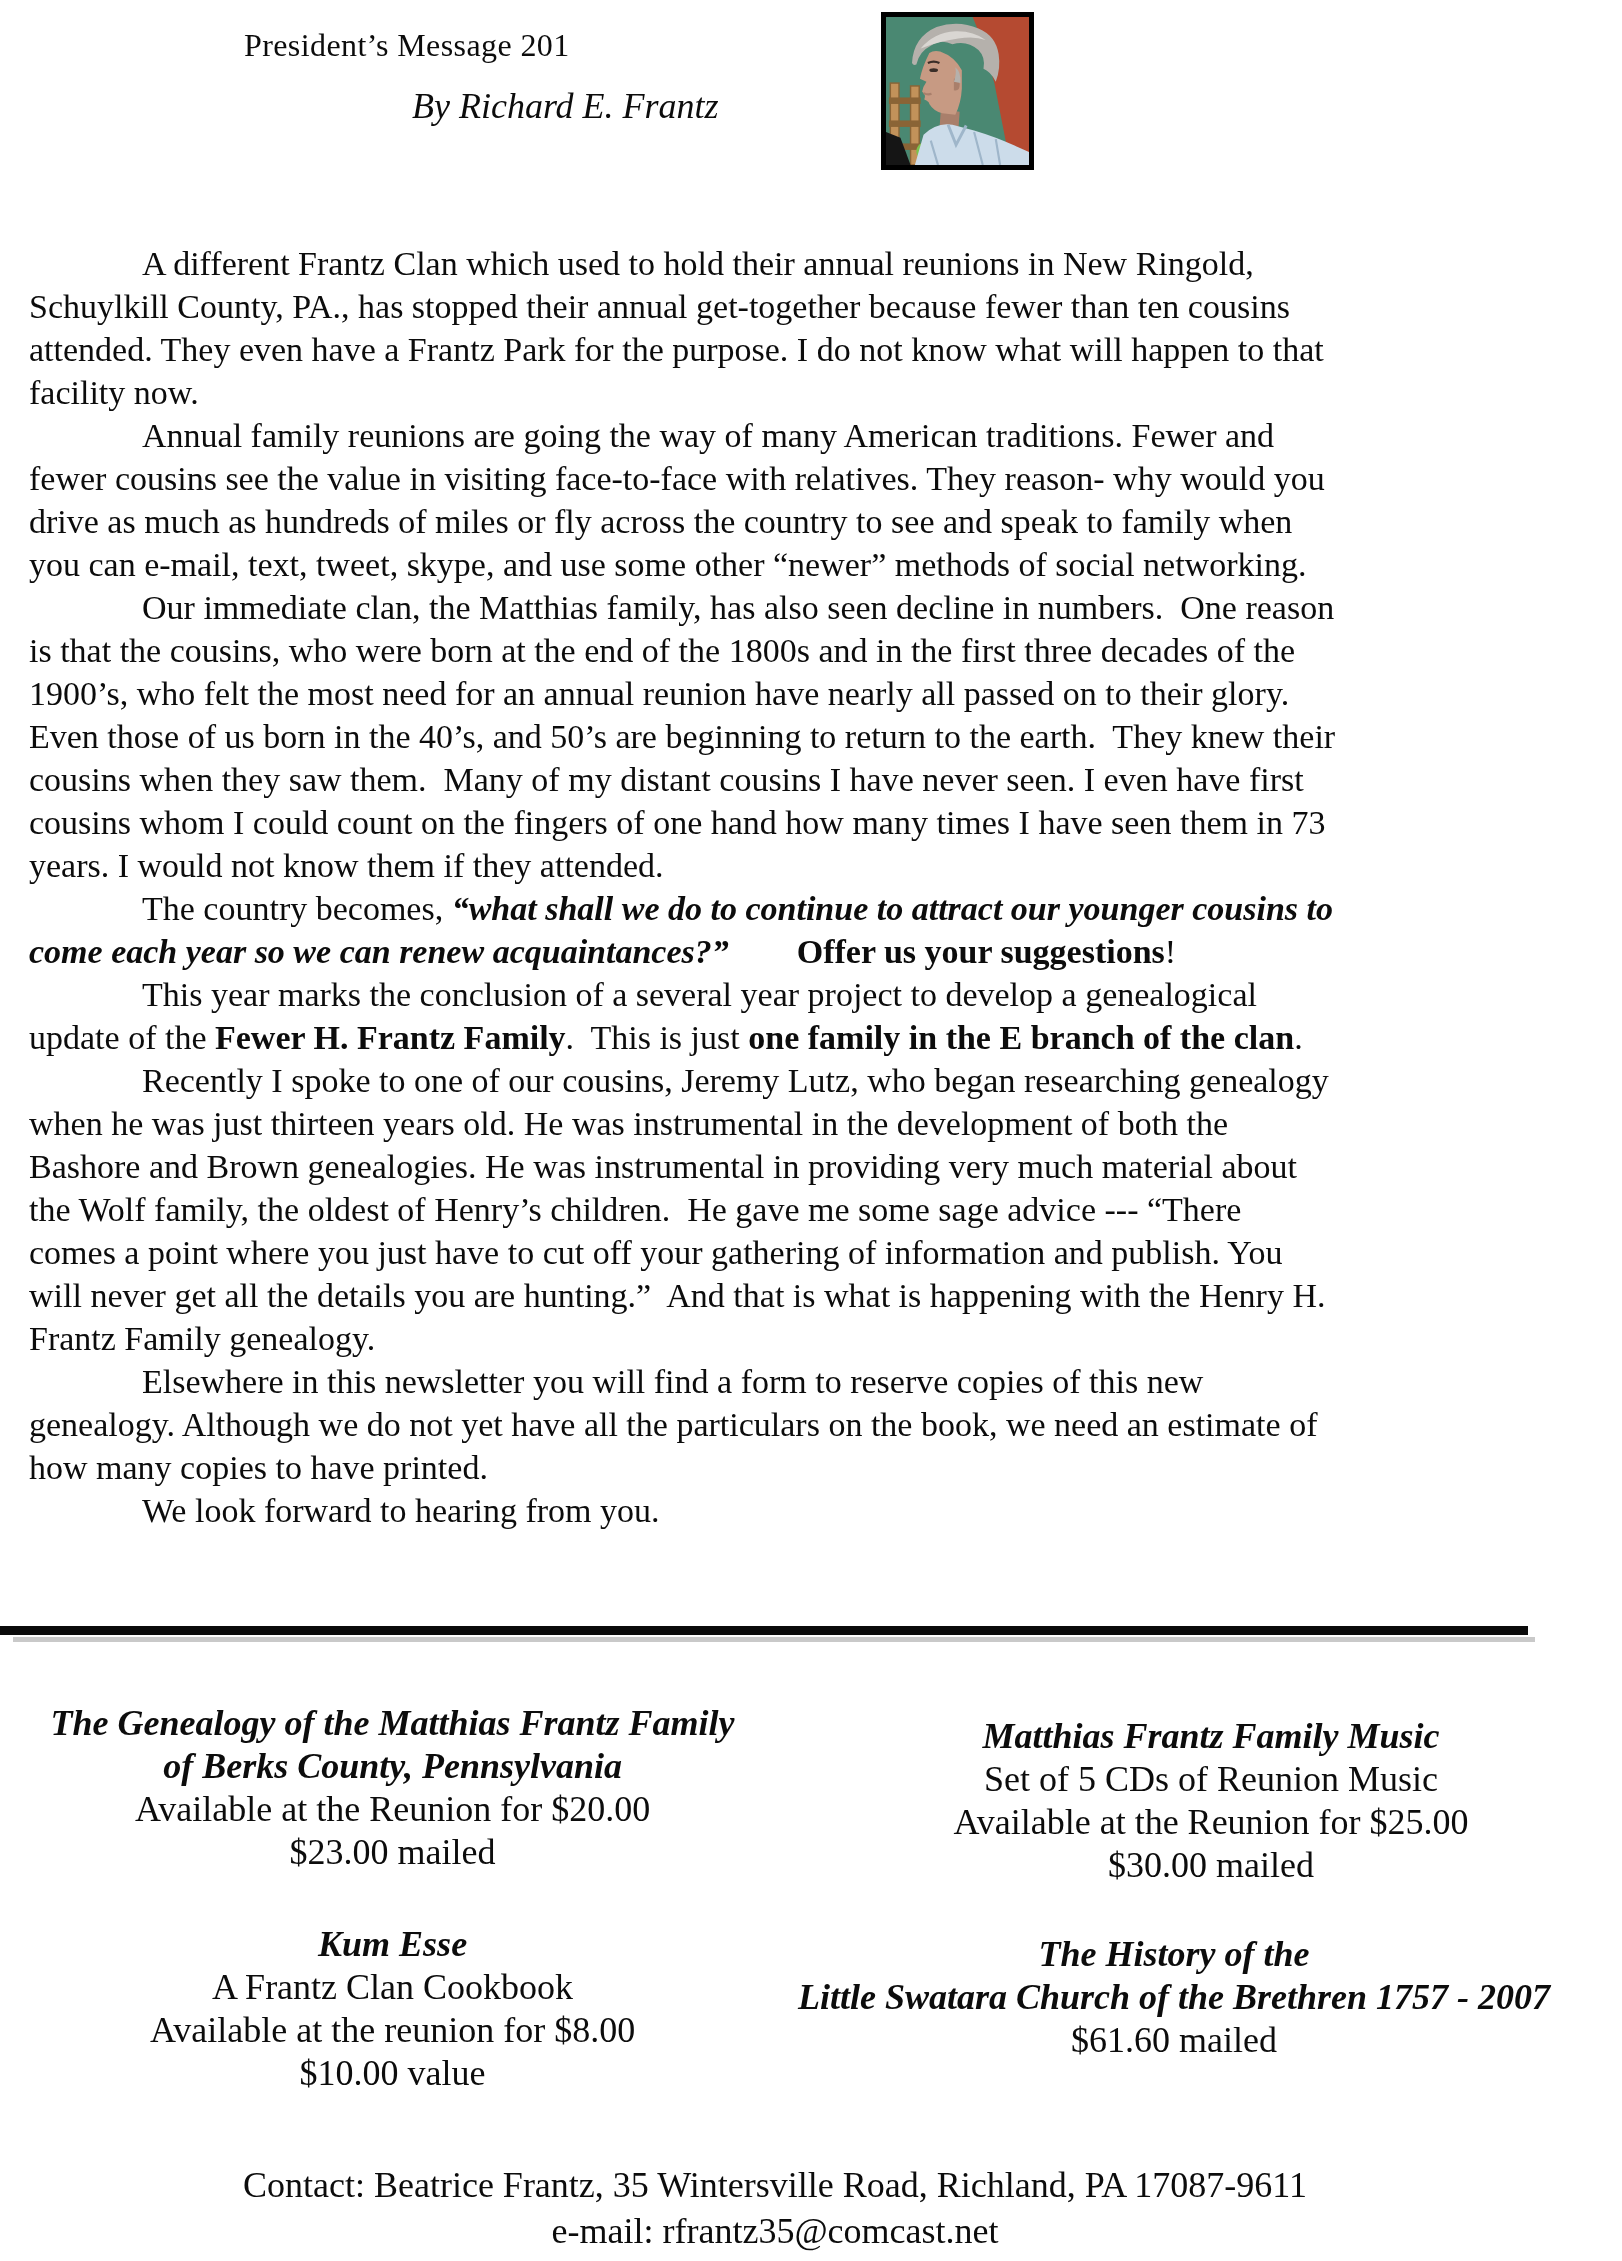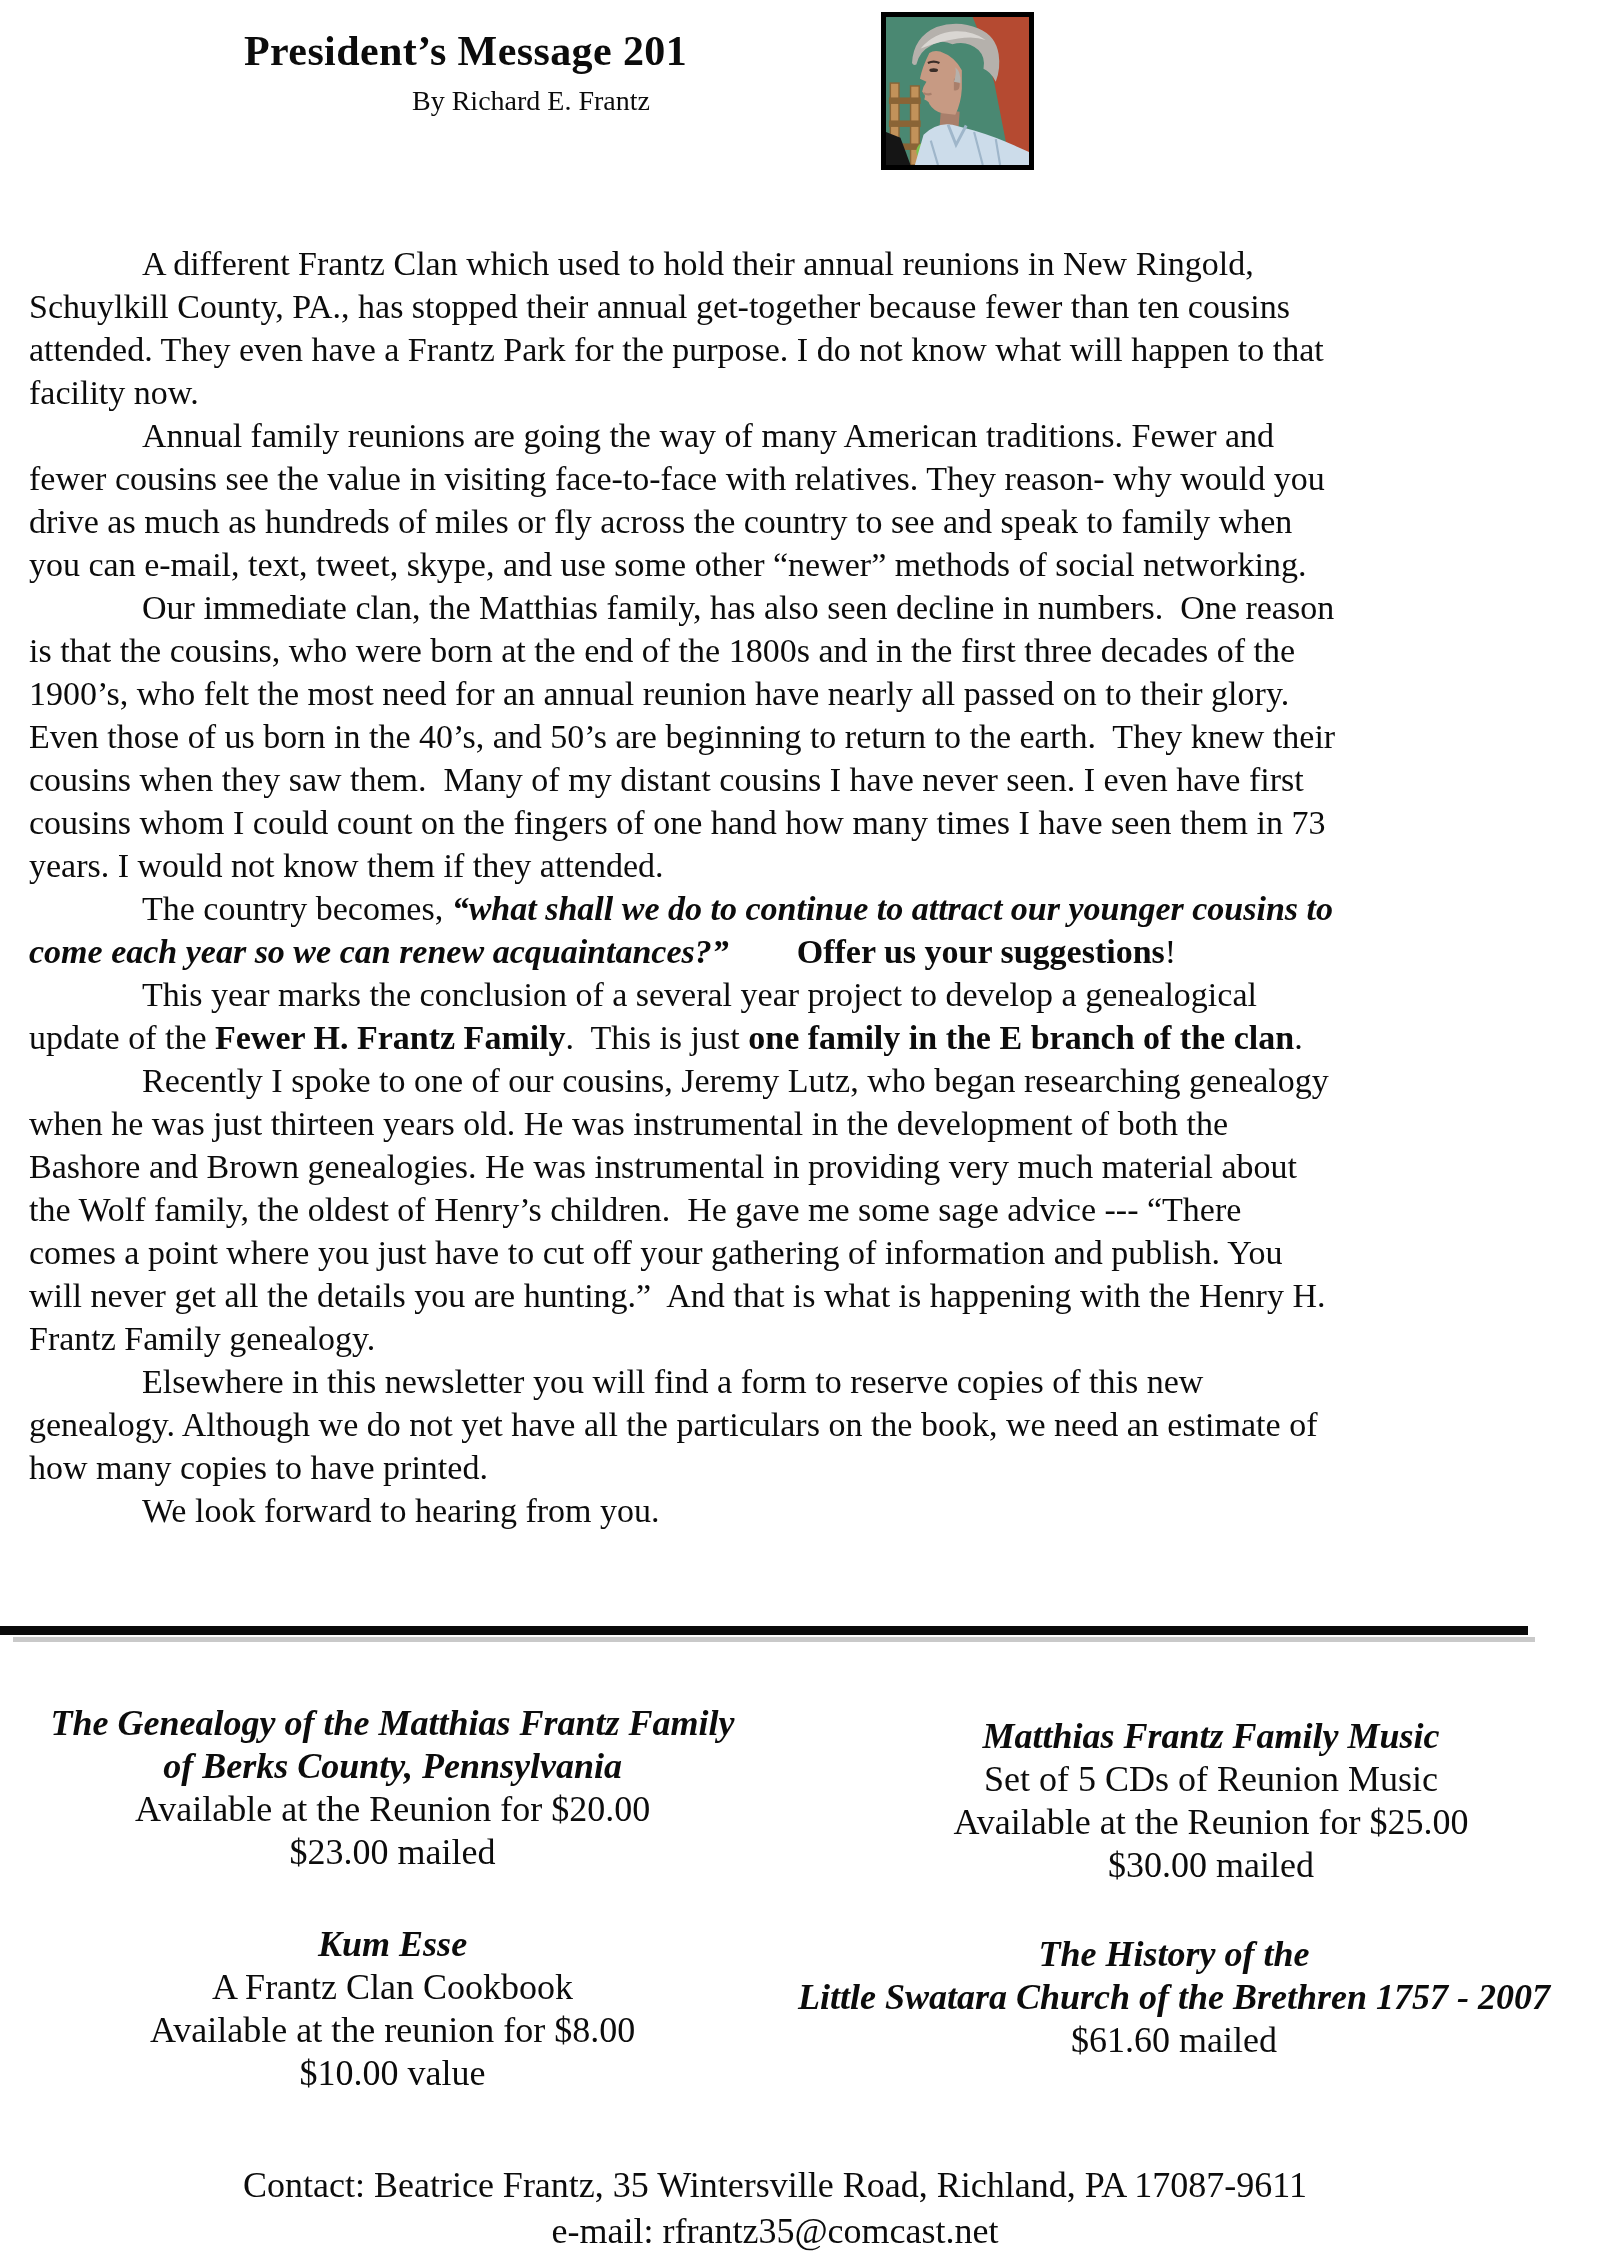--- a/index.html
+++ b/index.html
@@ -9,30 +9,31 @@
     height: 2261px;
     background: #ffffff;
     color: #0c0c0c;
     font-family: "Liberation Serif", serif;
     overflow: hidden;
   }
   .page-title {
     position: absolute;
     left: 244px;
     top: 27px;
-    font-size: 42px;
-    font-weight: 700;
+    font-size: 32px;
+    font-weight: 400;
     letter-spacing: 0.4px;
     white-space: nowrap;
   }
   .byline {
     position: absolute;
     left: 412px;
     top: 85px;
-    font-size: 28px;
+    font-size: 36px;
+    font-style: italic;
     white-space: nowrap;
   }
   .portrait {
     position: absolute;
     left: 881px;
     top: 11.5px;
     width: 143px;
     height: 148px;
     border: 5.8px solid #000000;
     background: #4a8872;

